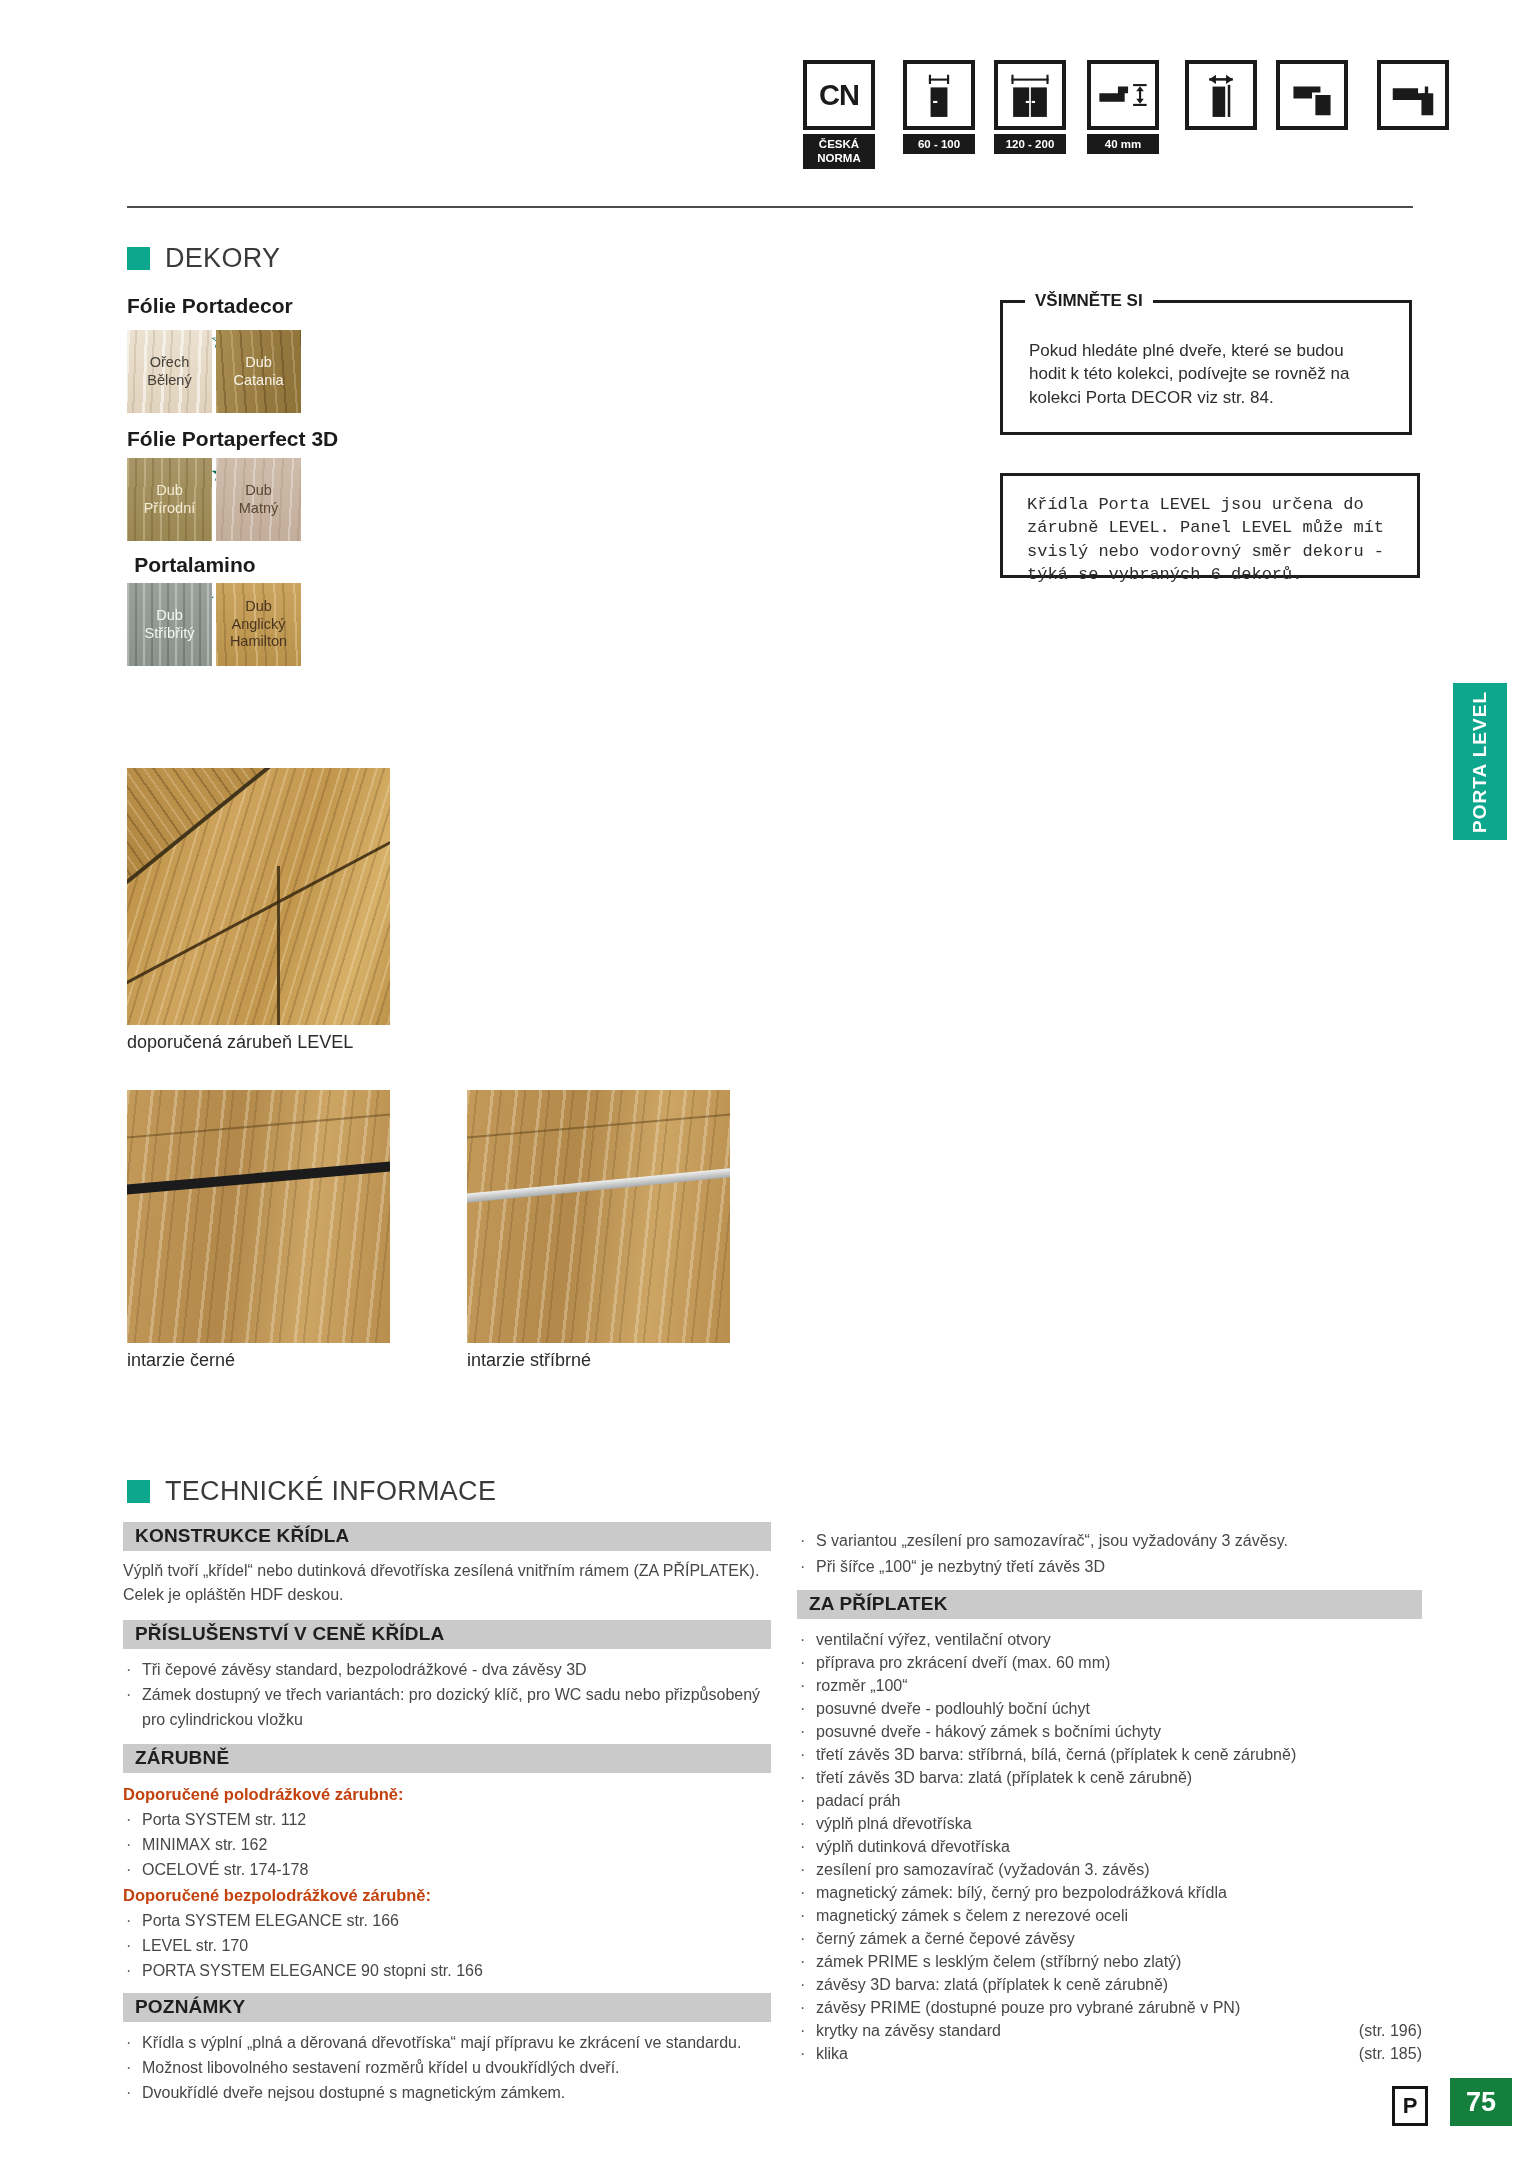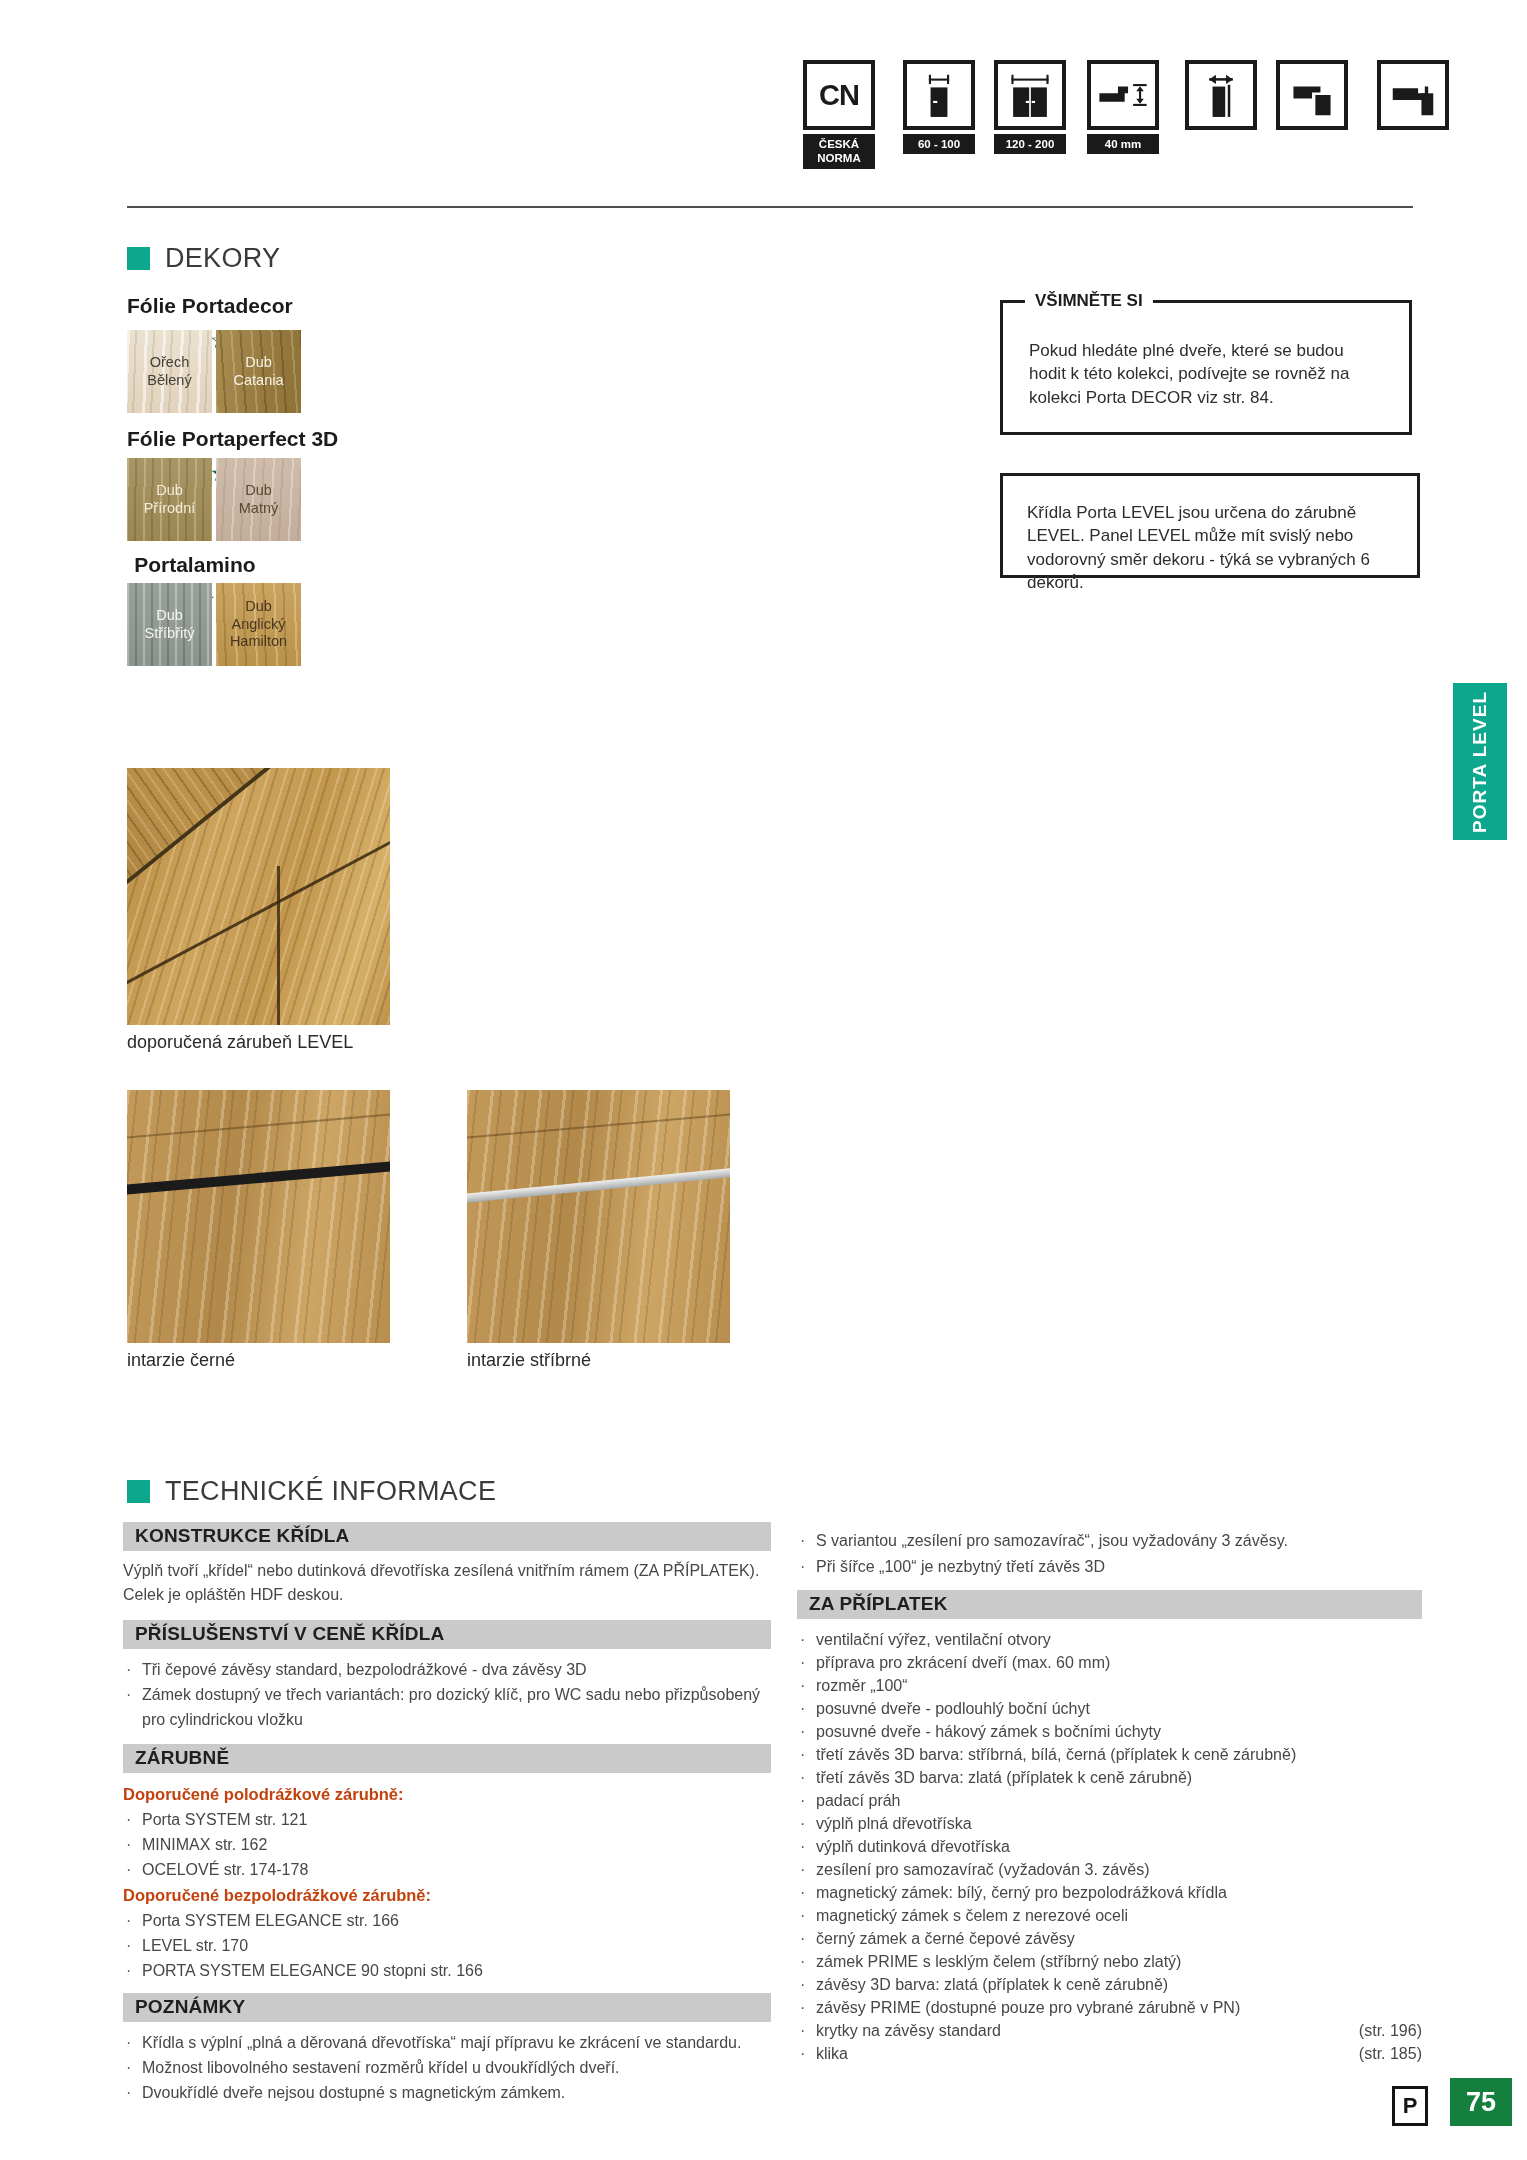--- a/index.html
+++ b/index.html
@@ -38,21 +38,21 @@
   .sw-prirodni{background:repeating-linear-gradient(91deg,rgba(255,248,220,.25) 0 2px,rgba(0,0,0,0) 2px 8px,rgba(70,50,15,.2) 8px 10px,rgba(0,0,0,0) 10px 17px),linear-gradient(#a99667,#9a8752);color:#f3ecd6;}
   .sw-matny{background:repeating-linear-gradient(93deg,rgba(255,255,255,.3) 0 2px,rgba(0,0,0,0) 2px 9px,rgba(130,85,55,.14) 9px 11px,rgba(0,0,0,0) 11px 19px),linear-gradient(#cfbcab,#c3ae9b);color:#5c4735;}
   .sw-stribrity{background:repeating-linear-gradient(90deg,rgba(255,255,255,.3) 0 2px,rgba(0,0,0,0) 2px 8px,rgba(35,40,38,.22) 8px 10px,rgba(0,0,0,0) 10px 16px),linear-gradient(#9aa19c,#8b938d);color:#f4f6f4;}
   .sw-hamilton{background:repeating-linear-gradient(88deg,rgba(255,240,200,.3) 0 2px,rgba(0,0,0,0) 2px 9px,rgba(90,60,20,.22) 9px 11px,rgba(0,0,0,0) 11px 20px),linear-gradient(#cba560,#b8914a);color:#4a3520;}
 
   
   .notice{position:absolute;left:1000px;top:300px;width:412px;height:135px;border:3px solid #1d1d1d;box-sizing:border-box;}
   .notice .legend{position:absolute;top:-12px;left:22px;background:#fff;padding:0 10px;font-weight:700;font-size:17px;color:#1d1d1d;white-space:nowrap;}
   .notice p{margin:0;padding:36px 24px 0 26px;font-size:17px;line-height:1.38;color:#2d2d2d;}
   .infobox{position:absolute;left:1000px;top:473px;width:420px;height:105px;border:3px solid #1d1d1d;box-sizing:border-box;}
-  .infobox p{margin:0;padding:25px 20px 0 24px;font-size:17px;line-height:1.38;color:#2d2d2d;}
+  .infobox p{margin:0;padding:17px 20px 0 24px;font-size:17px;line-height:1.38;color:#2d2d2d;font-family:Liberation Mono, monospace;}
 
   
   .fig{position:absolute;overflow:hidden;}
   .door-fig{left:127px;top:768px;width:263px;height:257px;
     background:repeating-linear-gradient(107deg,rgba(255,245,220,.25) 0 2px,rgba(0,0,0,0) 2px 7px,rgba(60,35,5,.18) 7px 9px,rgba(0,0,0,0) 9px 17px),
                linear-gradient(107deg,#b98c41,#cfa55e 35%,#c2964d 60%,#d8b169 85%,#bd9148);}
   .door-tri{position:absolute;inset:0;clip-path:polygon(0 0,54% 0,0 44%);
     background:repeating-linear-gradient(55deg,rgba(255,245,220,.2) 0 2px,rgba(0,0,0,0) 2px 8px,rgba(50,30,5,.25) 8px 10px,rgba(0,0,0,0) 10px 16px),
                linear-gradient(55deg,#a37a36,#bd934c 50%,#a87e3a);}
   .door-seam-a{position:absolute;left:-2px;top:44%;width:185px;height:4px;background:#42351a;transform-origin:0 0;transform:rotate(-39deg);}
@@ -243,21 +243,21 @@
       <li>
           <span class="li-text">Zámek dostupný ve třech variantách: pro dozický klíč, pro WC sadu nebo přizpůsobený pro cylindrickou vložku</span>
         </li>
     </ul>
 
     <div class="graybar">ZÁRUBNĚ</div>
     <div class="zar-block">
       <p class="subhead">Doporučené polodrážkové zárubně:</p>
       <ul class="blist">
         <li>
-            <span class="li-text">Porta SYSTEM str. 121</span>
+            <span class="li-text">Porta SYSTEM str. 112</span>
           </li>
         <li>
             <span class="li-text">MINIMAX str. 162</span>
           </li>
         <li>
             <span class="li-text">OCELOVÉ str. 174-178</span>
           </li>
       </ul>
       <p class="subhead">Doporučené bezpolodrážkové zárubně:</p>
       <ul class="blist">

